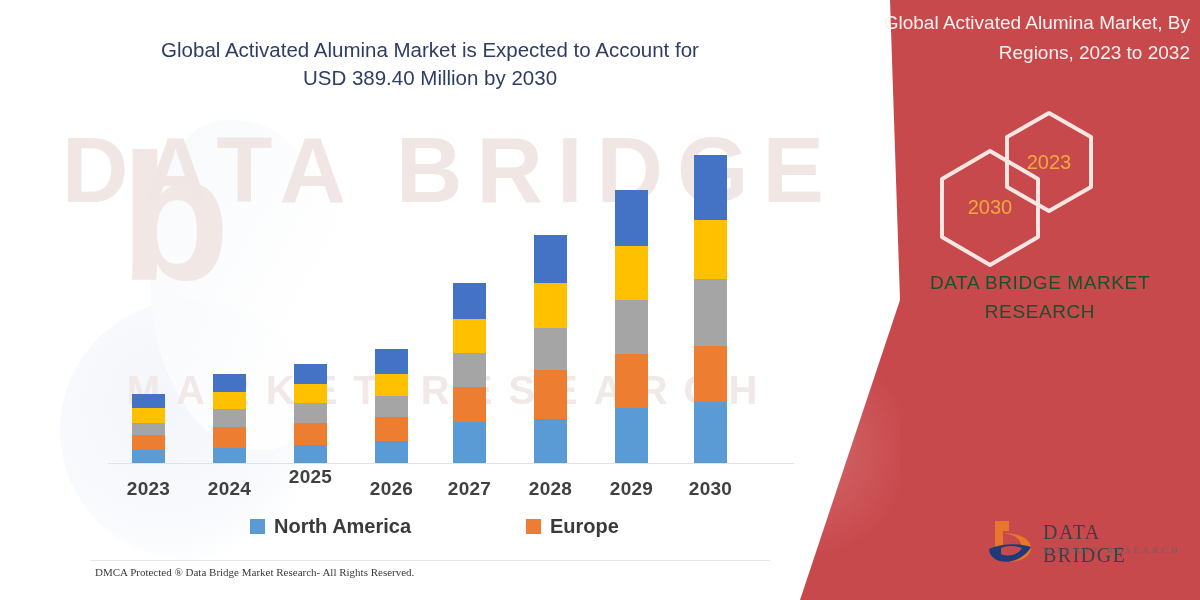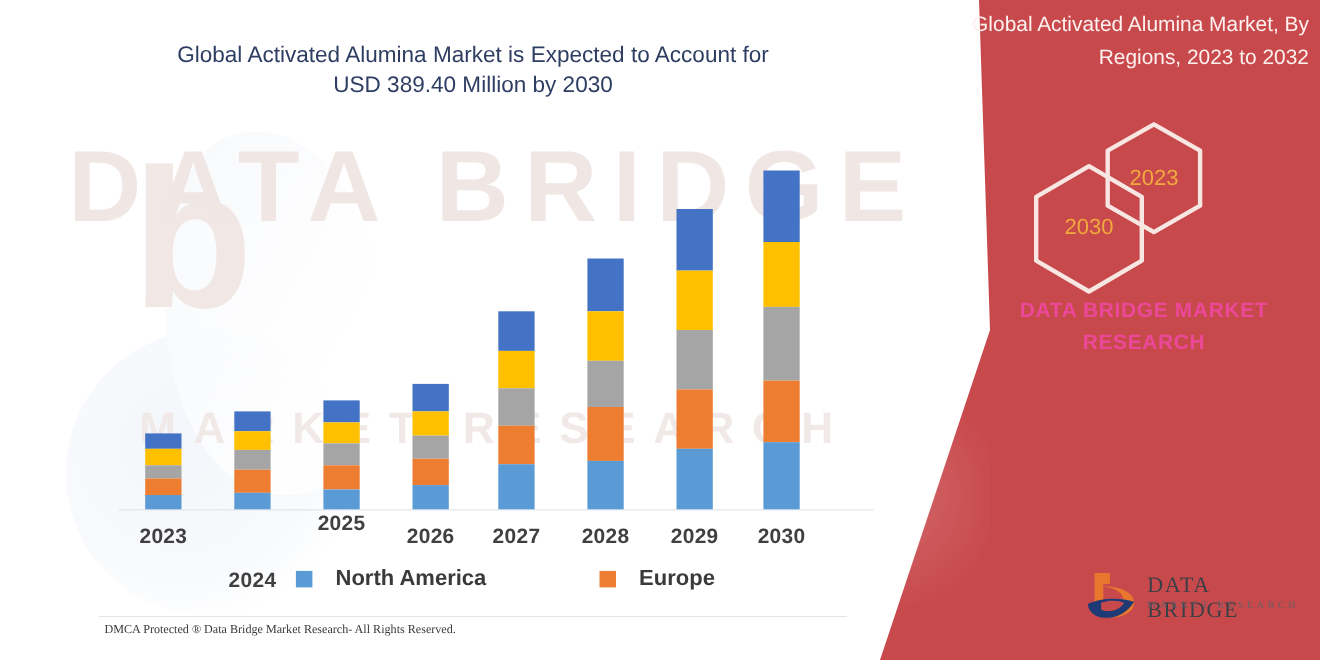--- a/index.html
+++ b/index.html
@@ -32,21 +32,21 @@
   .chart{position:absolute;left:0;top:0;width:900px;height:600px;}
   .axis-line{position:absolute;left:108px;top:463px;width:686px;height:1px;background:#dfe3e8;}
 
   .bar{position:absolute;width:33px;}
   .bar .seg{width:100%;display:block;}
 
   .xlabel{position:absolute;top:478px;width:90px;text-align:center;color:#404040;
     font-size:19px;font-weight:700;letter-spacing:.3px;}
 
   .legend{position:absolute;top:512px;left:108px;width:686px;height:30px;}
-  .legend-item{position:absolute;display:flex;align-items:center;gap:21px;margin-left:19px;}
+  .legend-item{position:absolute;display:flex;align-items:center;gap:9px;}
   .legend-swatch{width:15px;height:15px;display:inline-block;}
   .legend-label{color:#3a3a3a;font-size:20px;font-weight:700;}
 
   
   .footer-rule{position:absolute;left:90px;top:560px;width:680px;height:1px;background:#e4e6ea;}
   .footer-left{position:absolute;left:95px;top:566px;color:#3a3a3a;font-size:11px;
     font-family:"Liberation Serif", serif;}
   .footer-right{position:absolute;left:425px;top:566px;color:#3a3a3a;font-size:10.5px;
     font-family:"Liberation Serif", serif;}
 
@@ -58,21 +58,21 @@
 
   .right-title{position:absolute;left:845px;top:8px;width:345px;text-align:right;color:#fdf1ef;
     font-size:19px;line-height:30px;font-weight:400;}
 
   .hex{position:absolute;}
   .hex svg{display:block;}
   .hex-label{position:absolute;color:#f0a93c;font-weight:400;font-size:20px;
     width:100%;text-align:center;}
 
   .brand-text{position:absolute;left:900px;top:268px;width:280px;text-align:center;
-    color:#ec4899;font-size:19px;line-height:29px;letter-spacing:.6px;font-weight:bold;}
+    color:#14532d;font-size:19px;line-height:29px;letter-spacing:.6px;}
 
   .logo{position:absolute;left:985px;top:515px;width:200px;height:62px;}
   .logo-text-main{position:absolute;left:58px;top:6px;color:#3c3f46;font-size:20px;
     font-family:"Liberation Serif", serif;letter-spacing:1.5px;}
   .logo-text-sub{position:absolute;left:58px;top:30px;color:#6b5f63;font-size:9px;
     font-family:"Liberation Serif", serif;letter-spacing:3.4px;}
 </style>
 </head>
 <body>
 
@@ -147,21 +147,21 @@
           <div class="bar" style="left: 694px; top: 155px; height: 308px;">
             <span class="seg" style="height: 64.8963px; background: rgb(68, 114, 196);"></span>
             <span class="seg" style="height: 58.7157px; background: rgb(255, 192, 0);"></span>
             <span class="seg" style="height: 66.9565px; background: rgb(165, 165, 165);"></span>
             <span class="seg" style="height: 56.6555px; background: rgb(237, 125, 49);"></span>
             <span class="seg" style="height: 60.7759px; background: rgb(91, 155, 213);"></span>
           </div>
         </div>
       <div id="xlabels">
           <div class="xlabel" style="left: 103.5px; top: 478px;">2023</div>
-          <div class="xlabel" style="left: 184.5px; top: 478px; margin-top: 40px;">2024</div>
+          <div class="xlabel" style="left: 184.5px; top: 478px;">2024</div>
           <div class="xlabel" style="left: 265.5px; top: 466px;">2025</div>
           <div class="xlabel" style="left: 346.5px; top: 478px;">2026</div>
           <div class="xlabel" style="left: 424.5px; top: 478px;">2027</div>
           <div class="xlabel" style="left: 505.5px; top: 478px;">2028</div>
           <div class="xlabel" style="left: 586.5px; top: 478px;">2029</div>
           <div class="xlabel" style="left: 665.5px; top: 478px;">2030</div>
         </div>
       <div class="legend" id="legend">
           <div class="legend-item" style="left: 142px; top: 3px;">
             <span class="legend-swatch" style="background: rgb(91, 155, 213);"></span>

